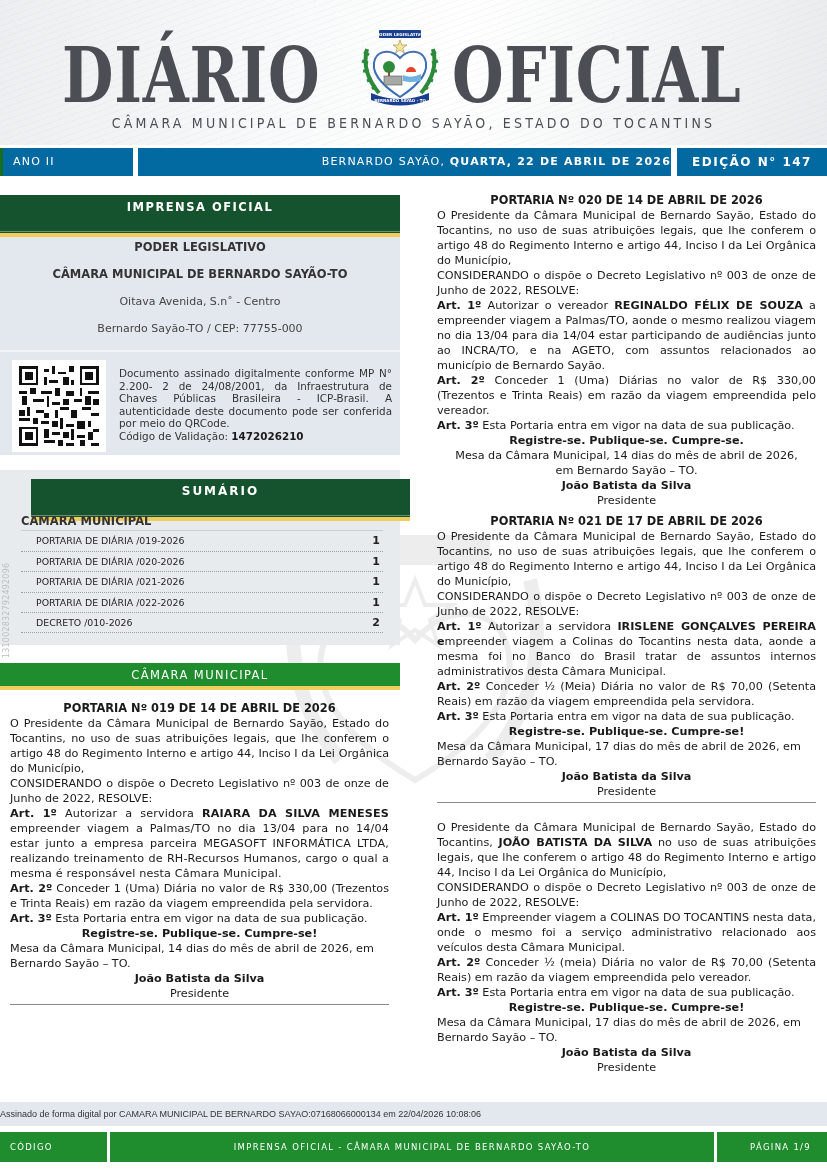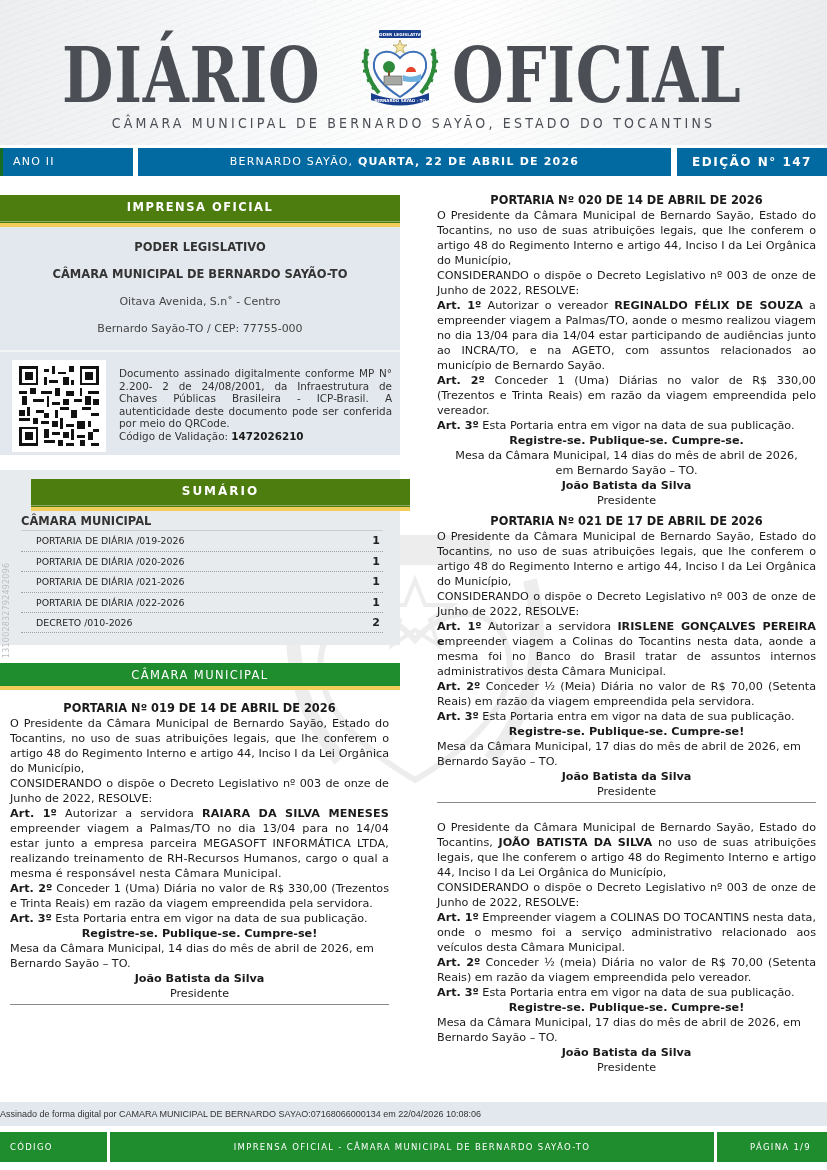--- a/index.html
+++ b/index.html
@@ -32,28 +32,28 @@
     font-size: 14px; letter-spacing: 3.2px; color: #4b4f55;
   }
 
   
   .topbar { position: absolute; top: 148px; left: 0; width: 827px; height: 28px; }
   .topbar .seg {
     position: absolute; top: 0; height: 28px; background: #0369a1; color: #ffffff;
     font-size: 11px; letter-spacing: 1.2px; line-height: 28px;
   }
   .seg.ano { left: 0; width: 133px; padding-left: 10px; border-left: 3px solid #176d22; }
-  .seg.date { left: 138px; width: 533px; text-align: center; }
+  .seg.date { left: 138px; width: 533px; text-align: right; }
   .seg.ed { left: 677px; width: 150px; text-align: center; font-weight: bold; font-size: 12px; letter-spacing: 1.5px; }
   .seg.date b { font-weight: bold; }
 
   
   .panel { position: absolute; left: 0; width: 400px; background: #e3e8ee; }
   .sec-head {
-    position: relative; height: 32px; background: #4d7c0f; color: #ffffff; text-align: center;
+    position: relative; height: 42px; background: #14532d; color: #ffffff; text-align: center;
     font-weight: bold; font-size: 11.5px; letter-spacing: 1.5px; line-height: 24px;
     border-bottom: 4px solid #f3cd5a;
   }
   .sec-head::after {
     content: ""; position: absolute; left: 0; right: 0; bottom: 1px; height: 1px; background: rgba(255,255,255,0.35);
   }
   .imprensa { top: 195px; height: 260px; }
   .imprensa .sec-head { margin: 0; }
   .center-line { text-align: center; font-size: 11.5px; color: #333; }
   .imprensa .l1 { position: absolute; top: 45px; left: 0; width: 400px; font-weight: bold; }

